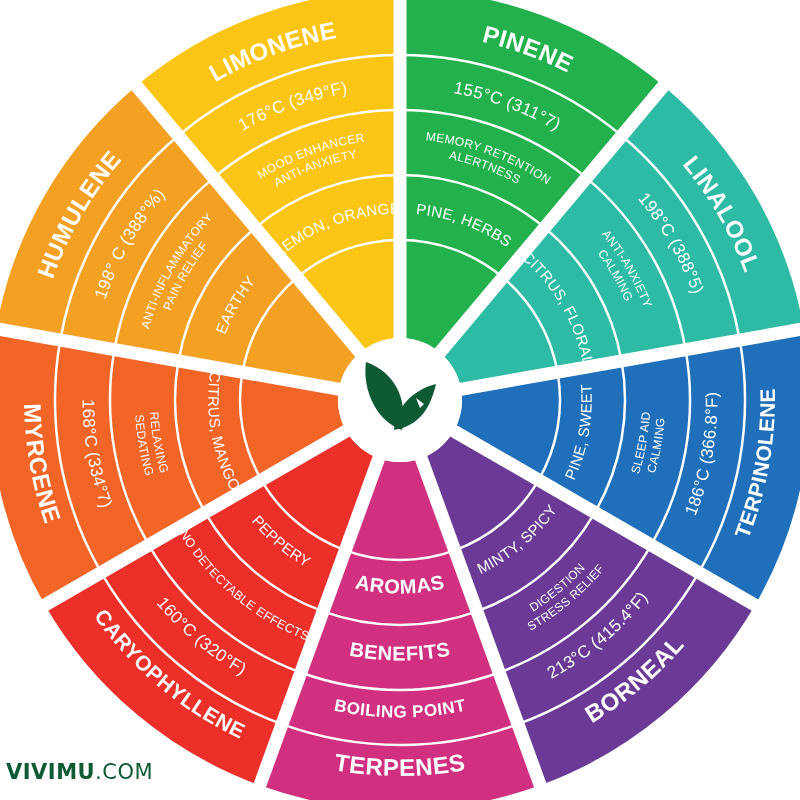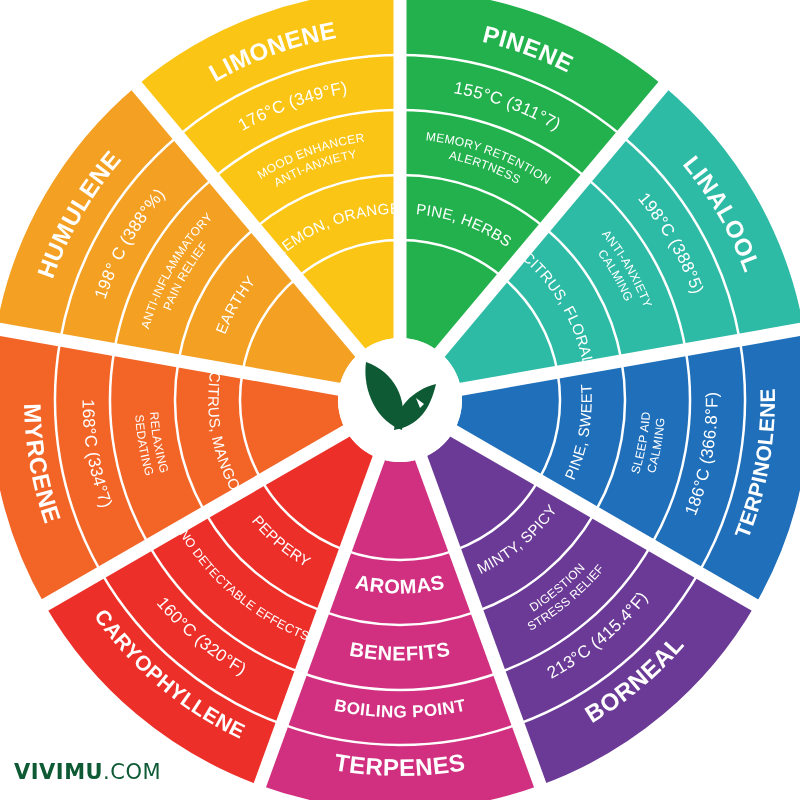--- a/index.html
+++ b/index.html
@@ -1,20 +1,20 @@
 <!DOCTYPE html>
 <html><head>
 <meta charset="utf-8">
 <style>
   html, body { margin: 0; padding: 0; background: #ffffff; }
   body { width: 800px; height: 800px; overflow: hidden; position: relative;
          font-family: "Liberation Sans", "DejaVu Sans", sans-serif; }
   #wheel { position: absolute; left: 0; top: 0; width: 800px; height: 800px; }
   #wheel text { font-family: "Liberation Sans", "DejaVu Sans", sans-serif; fill: #ffffff; }
-  .brand { position: absolute; left: 14px; top: 760px; height: 30px;
+  .brand { position: absolute; left: 6px; top: 760px; height: 30px;
            font-family: "DejaVu Sans", "Liberation Sans", sans-serif;
            font-weight: bold; font-size: 21px; color: #0d5a35; letter-spacing: 0.5px; }
   .brand .dom { font-weight: normal; }
 </style>
 </head>
 <body>
 
 <svg id="wheel" viewBox="0 0 800 800" xmlns="http://www.w3.org/2000/svg">
   <defs id="arc-defs">
       <path id="arc-pinene-0-0" d="M274.3075973278168,54.662961861178644 A367.5,367.5 0 0 1 718.2643358907812,216.25000000000003"></path>

